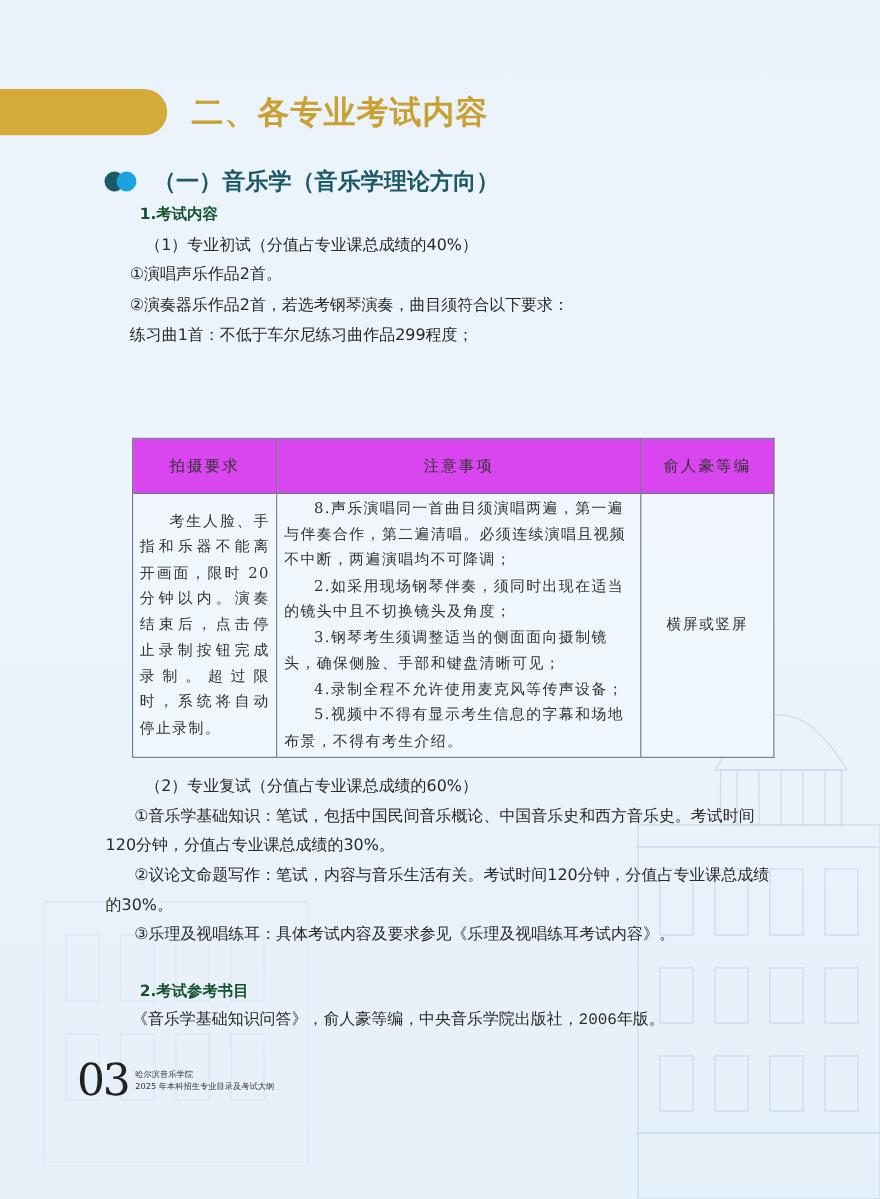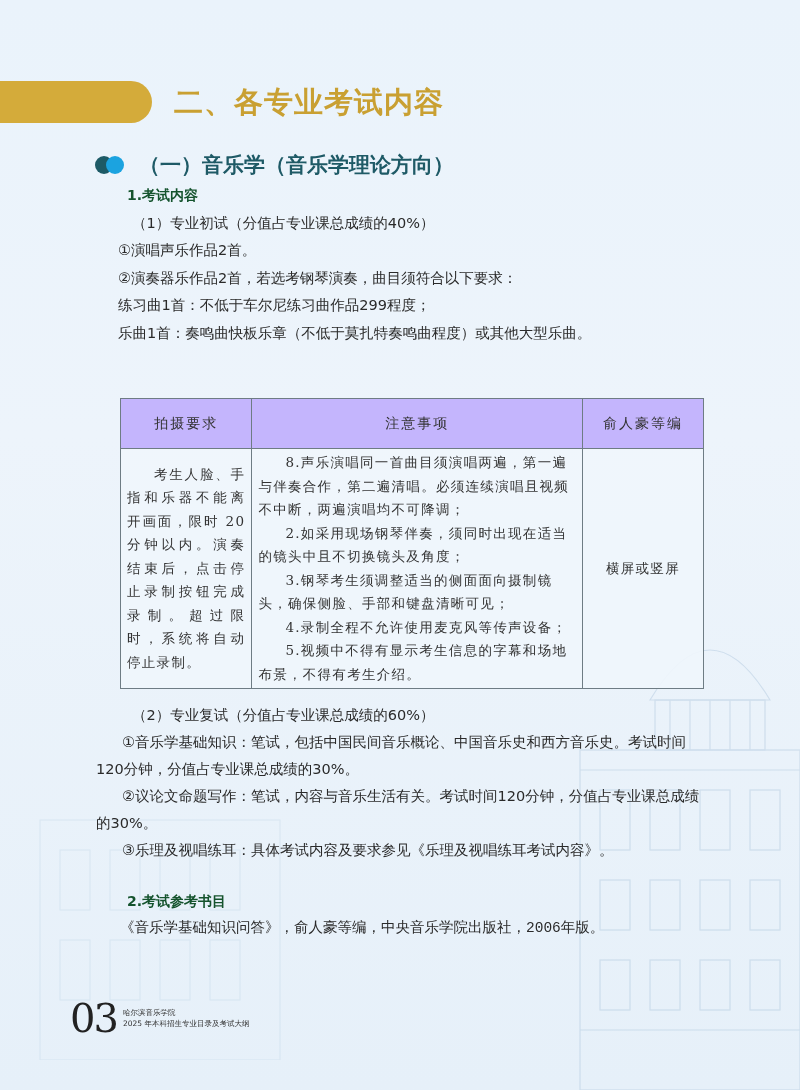--- a/index.html
+++ b/index.html
@@ -110,21 +110,21 @@
       left: 120px;
       top: 398px;
       width: 584px;
       border-collapse: collapse;
       font-family: "DejaVu Serif", serif;
       font-size: 13.5px;
       color: #333;
       background: rgba(240, 246, 252, 0.9);
     }
     table.req th {
-      background: #c4b5fd;
+      background: #d946ef;
       height: 47px;
       font-weight: normal;
       font-size: 14px;
       color: #333;
       border: 1px solid #6e7c84;
       letter-spacing: 2px;
     }
     table.req td {
       border: 1px solid #6e7c84;
       vertical-align: middle;
@@ -148,21 +148,21 @@
       color: #2a2a2a;
     }
     .para {
       text-indent: 26px;
       margin-left: -22px;
       width: 610px;
     }
     .footer {
       position: absolute;
       left: 70px;
-      top: 996px;
+      top: 960px;
       display: flex;
       align-items: center;
       justify-content: space-between;
     }
     .footer-num {
       font-family: "DejaVu Serif", serif;
       font-size: 40px;
       color: #222;
       line-height: 44px;
       letter-spacing: -2px;
@@ -227,21 +227,20 @@
   </div>
   <span class="subsection-title">（一）音乐学（音乐学理论方向）</span>
 </div>
 
 <div class="content">
   <div class="heading-blue">1.考试内容</div>
   <div class="line indent1">（1）专业初试（分值占专业课总成绩的40%）</div>
   <div class="line">①演唱声乐作品2首。</div>
   <div class="line">②演奏器乐作品2首，若选考钢琴演奏，曲目须符合以下要求：</div>
   <div class="line">练习曲1首：不低于车尔尼练习曲作品299程度；</div>
-  <div class="line">乐曲1首：奏鸣曲快板乐章（不低于莫扎特奏鸣曲程度）或其他大型乐曲。</div>
 </div>
 
 <table class="req">
   <colgroup>
     <col class="col1">
       <col class="col2">
       <col class="col3">
   </colgroup>
   <thead>
     <tr>

